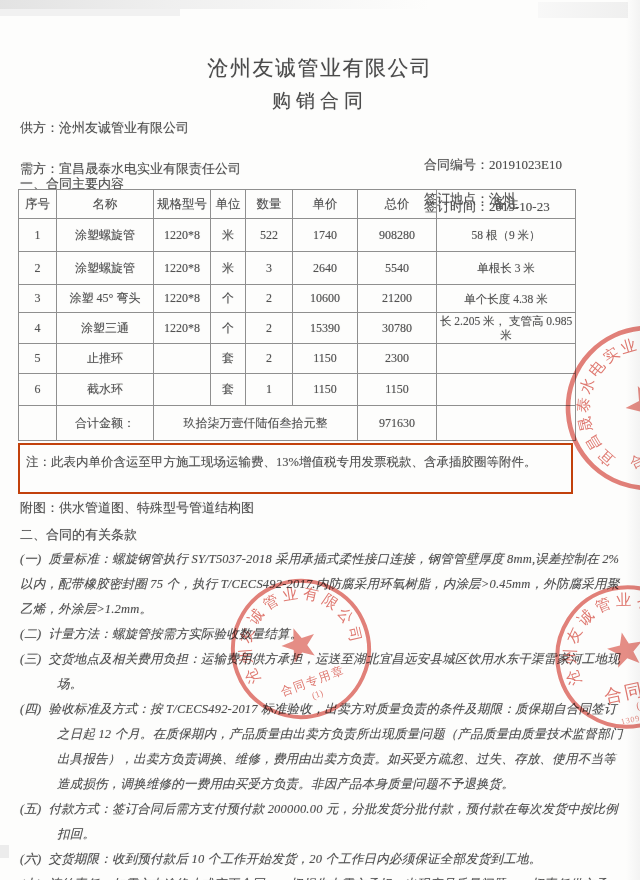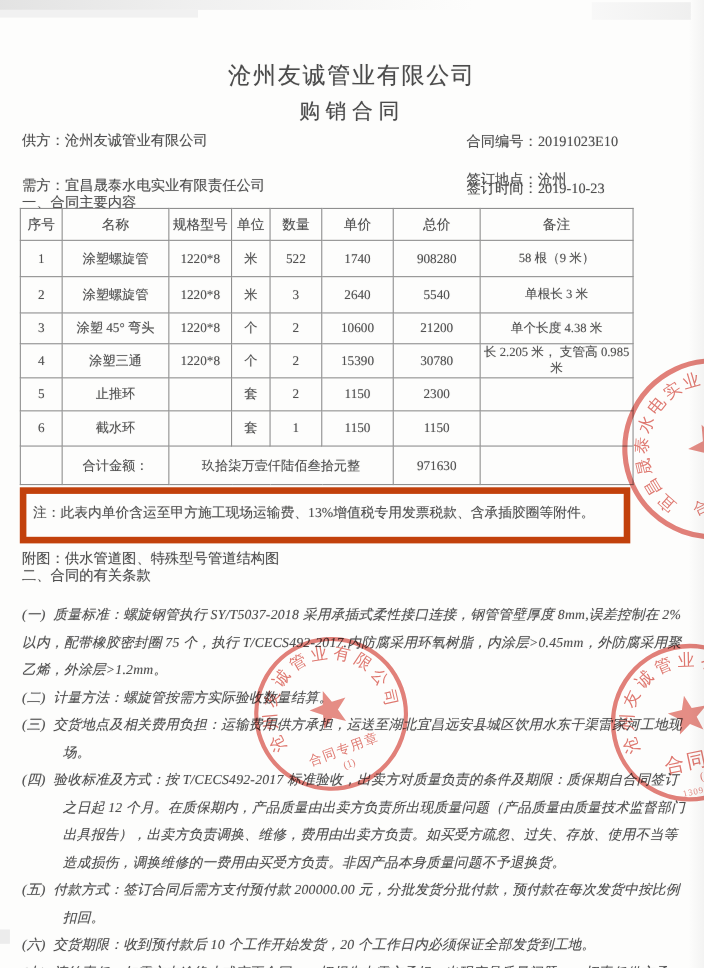--- a/index.html
+++ b/index.html
@@ -21,39 +21,39 @@
   .scan-bl{position:absolute;left:0;top:845px;width:9px;height:13px;background:#ececec;}
 
   .title{position:absolute;left:0;top:54px;width:640px;text-align:center;
     font-size:21px;letter-spacing:1.5px;color:#4b4b4b;}
   .subtitle{position:absolute;left:0;top:88px;width:640px;text-align:center;
     font-size:19px;letter-spacing:5px;color:#4b4b4b;}
 
   .line{position:absolute;font-size:13px;white-space:nowrap;}
   .supplier-line{left:20px;top:119px;}
   .buyer-line{left:20px;top:160px;}
-  .meta{left:424px;}
+  .meta{left:424px;margin-top:36px;}
   .meta1{top:120px;}
   .meta2{top:154px;font-family:Liberation Serif, serif;}
   .meta3{top:162px;}
   .sec1-heading{left:20px;top:175px;font-size:13px;}
 
   table.items{position:absolute;left:18px;top:189px;width:557px;
     border-collapse:collapse;table-layout:fixed;font-size:12px;color:#525252;}
   table.items td,table.items th{border:1px solid #8f8f8f;text-align:center;
     font-weight:normal;padding:0 2px;overflow:hidden;}
   table.items th{font-size:12.5px;}
   tr.hrow{height:29px;} tr.r1{height:33px;} tr.r2{height:33px;} tr.r3{height:28px;}
   tr.r4{height:31px;} tr.r5{height:30px;} tr.r6{height:32px;} tr.trow{height:35px;margin-left:32px;}
   td.rk{font-size:11.5px;line-height:14px;}
 
   .note-box{position:absolute;left:18px;top:443px;width:555px;height:51px;
-    border:6px solid #c2410c;font-size:12.5px;box-sizing:border-box;padding:9px 6px 0 6px;color:#525252;}
+    border:2px solid #c2410c;font-size:12.5px;box-sizing:border-box;padding:9px 6px 0 6px;color:#525252;}
   .attach-line{left:20px;top:499px;}
-  .sec2-heading{left:20px;top:514px;font-size:13px;}
+  .sec2-heading{left:20px;top:526px;font-size:13px;}
 
   .clauses{position:absolute;left:20px;top:547px;width:608px;font-size:12.5px;
     line-height:25px;color:#4f4f4f;letter-spacing:.2px;}
   .clauses p{margin:0;padding-left:37px;text-indent:-37px;font-style:italic;}
   .clauses p.flush{padding-left:0;text-indent:0;}
   .cno{margin-right:7px;}
 
   
   .stamp{position:absolute;mix-blend-mode:multiply;opacity:.88;pointer-events:none;}
   .stamp svg{display:block;}

